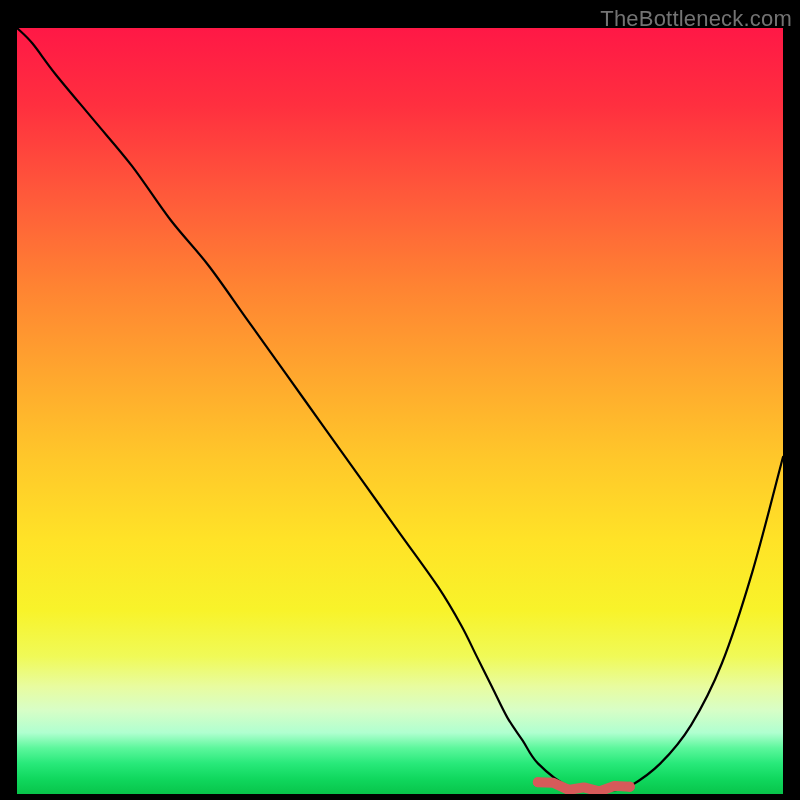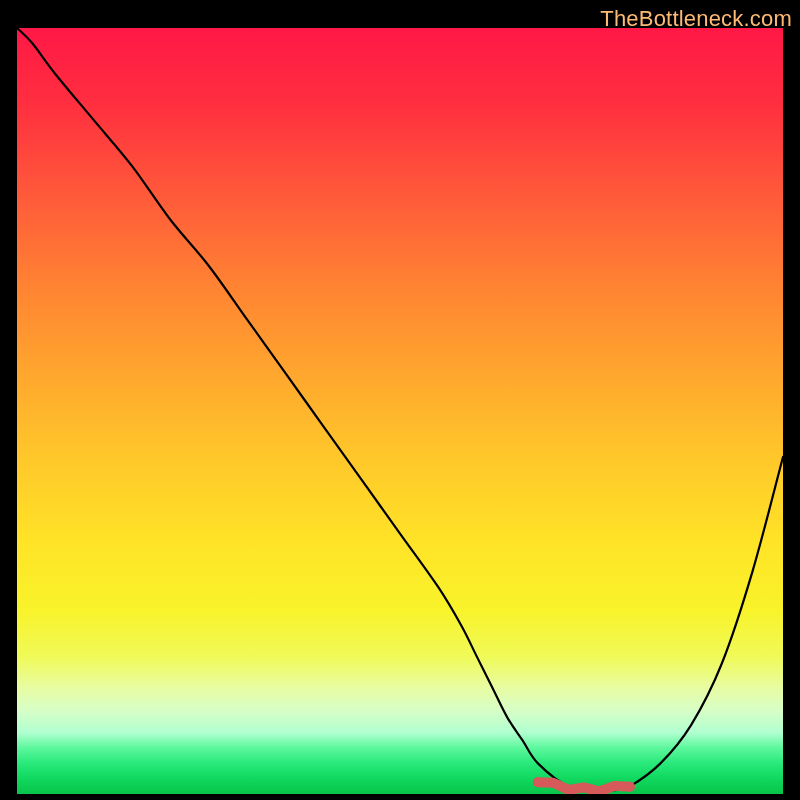--- a/index.html
+++ b/index.html
@@ -14,21 +14,21 @@
   .stage {
     position: relative;
     width: 800px;
     height: 800px;
     background: #000;
   }
   .watermark {
     position: absolute;
     top: 6px;
     right: 8px;
-    color: #fdba74;
+    color: #737373;
     font-size: 22px;
     letter-spacing: 0.2px;
     z-index: 10;
   }
   .plot-area {
     position: absolute;
     left: 17px;
     top: 28px;
     width: 766px;
     height: 766px;

